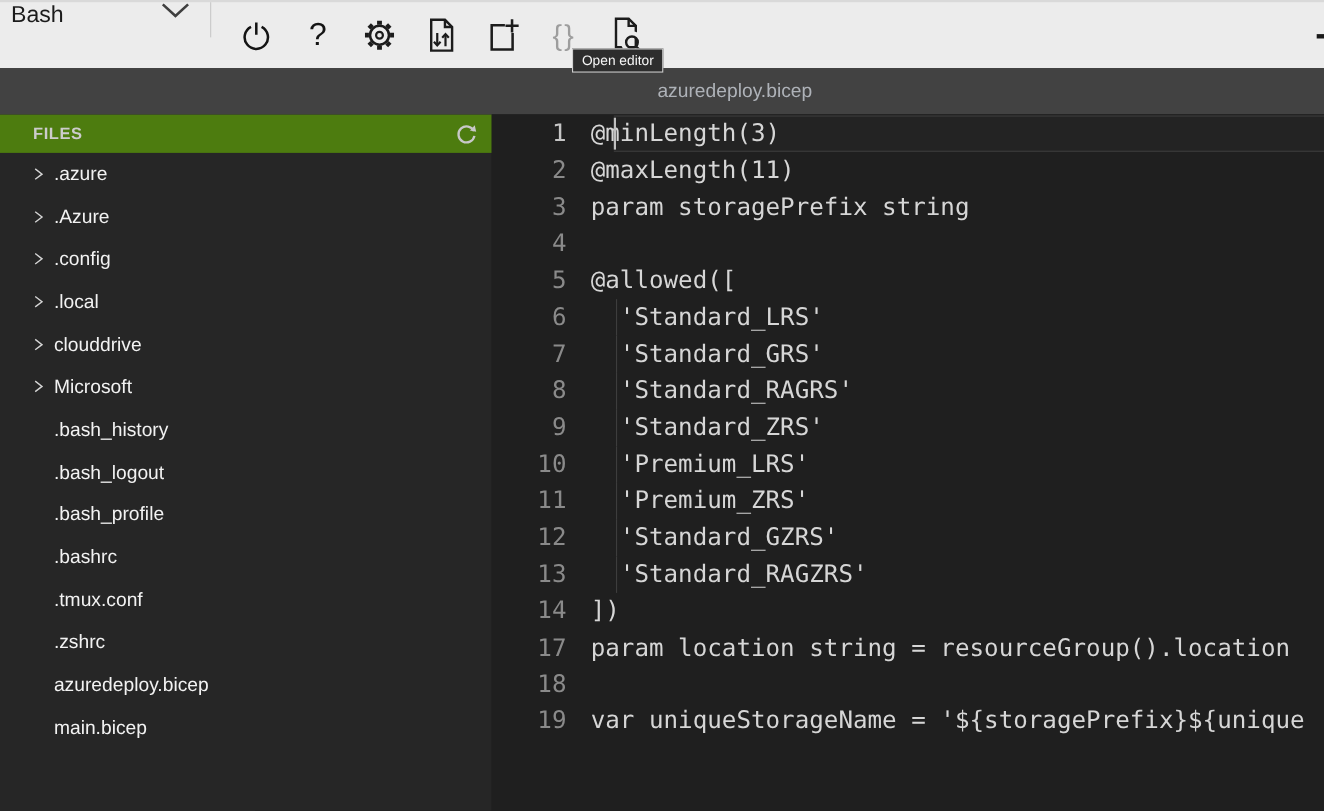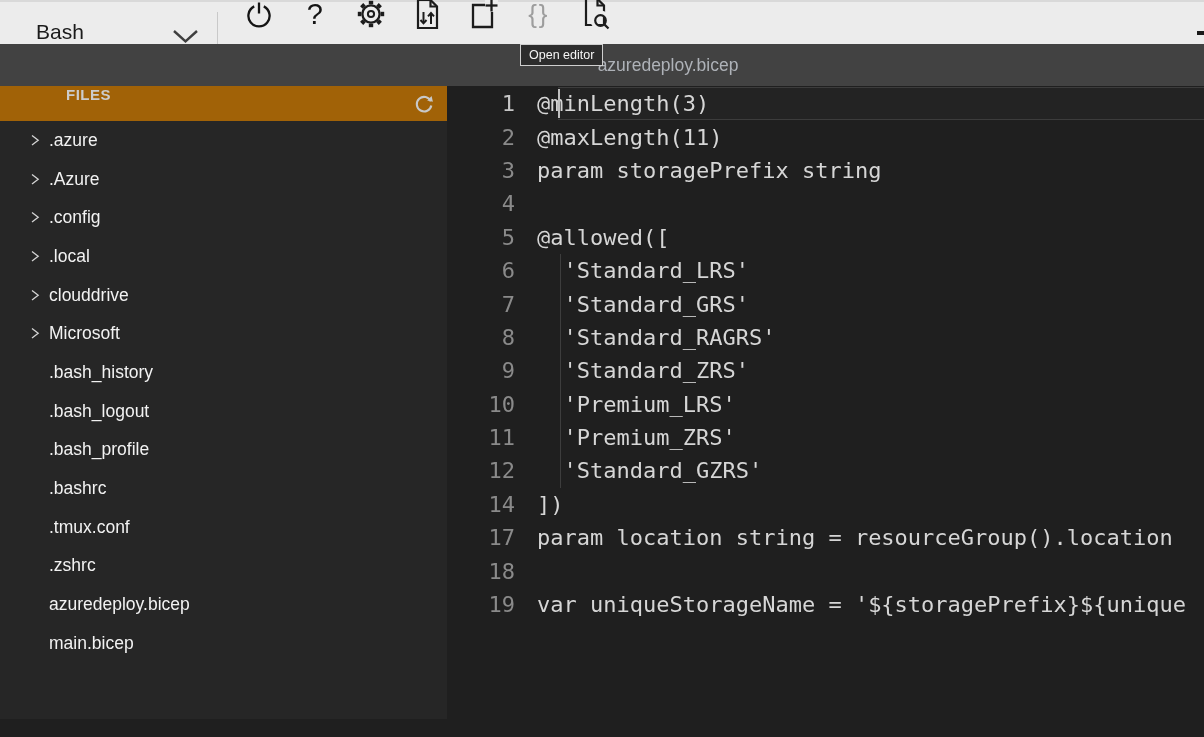--- a/index.html
+++ b/index.html
@@ -1,22 +1,22 @@
 <!DOCTYPE html>
 <html><head>
 <meta charset="utf-8">
 <style>
   * { margin:0; padding:0; box-sizing:border-box; }
   html,body { width:1204px; height:737px; overflow:hidden; background:#1f1f1f;
               font-family:"Liberation Sans", sans-serif; }
   #app { position:relative; width:1204px; height:737px; }
 
   
-  .toolbar { height:44px; background:#ececec; border-top:2px solid #d9d9d9;
-             display:flex; align-items:flex-end; position:relative;padding-left:26px; }
+  .toolbar { height:62px; background:#ececec; border-top:2px solid #d9d9d9;
+             display:flex; align-items:flex-start; position:relative; }
   .shell-name { font-size:21px; color:#1b1b1b; margin-left:10px; }
   .shell-chevron { margin-left:88px; display:flex; align-items:center; cursor:pointer; }
   .toolbar-sep { width:1px; height:32px; background:#c9c9c9; margin-left:18px; }
   .tb-buttons { display:flex; margin-left:13px; }
   .tb-btn { width:56px; height:60px; display:flex; align-items:center; justify-content:center; cursor:pointer; }
   .help-glyph { font-size:29px; color:#141414; font-weight:500; font-family:"Liberation Sans",sans-serif; }
   .braces-glyph { font-size:26px; color:#9d9d9d; font-weight:400; letter-spacing:2px; }
   .win-dash { position:absolute; right:0; top:29px; width:7px; height:4px; background:#1a1a1a; }
 
   
@@ -27,21 +27,21 @@
   
   .tabbar { height:42px; background:#424242; position:relative; }
   .tab-title { position:absolute; left:668px; top:50%; transform:translate(-50%,-50%);
                color:#aeb2b8; font-size:17.5px; white-space:nowrap; }
 
   
   .main { display:flex; height:633px; }
 
   
   .sidebar { width:447px; background:#262626; flex:none; display:flex; flex-direction:column; }
-  .files-header { height:35px; background:#a16207; display:flex; flex:none;padding-left:36px; }
+  .files-header { height:35px; background:#4d7c0f; display:flex; align-items:center; flex:none; }
   .files-title { color:#cccccc; font-size:15px; font-weight:bold; letter-spacing:0.5px; margin-left:30px; flex:1; }
   .refresh-btn { margin-right:13px; cursor:pointer; display:flex; align-items:center; }
   .tree { flex:1; overflow:hidden; }
   .tree-row { height:38.7px; display:flex; align-items:center; padding-left:30px; cursor:pointer; }
   .tree-row .twisty { width:10px; margin-right:9px; flex:none; display:flex; }
   .tree-row.file .twisty { visibility:hidden; }
   .tree-label { color:#f2f2f2; font-size:17.5px; white-space:nowrap;text-align:center; }
 
   
   .editor { flex:1; background:#1f1f1f; position:relative; overflow:hidden; padding-top:1px; }
@@ -343,20 +343,25 @@
           <div class="indent-guide"></div>
           <div class="gutter">11</div>
           <div class="code-text">  'Premium_ZRS'</div>
         </div>
         <div class="code-row">
           <div class="indent-guide"></div>
           <div class="gutter">12</div>
           <div class="code-text">  'Standard_GZRS'</div>
         </div>
         <div class="code-row">
+          <div class="indent-guide"></div>
+          <div class="gutter">13</div>
+          <div class="code-text">  'Standard_RAGZRS'</div>
+        </div>
+        <div class="code-row">
           <div class="gutter">14</div>
           <div class="code-text">])</div>
         </div>
         <div class="code-row">
           <div class="gutter">17</div>
           <div class="code-text">param location string = resourceGroup().location</div>
         </div>
         <div class="code-row">
           <div class="gutter">18</div>
           <div class="code-text"></div>

